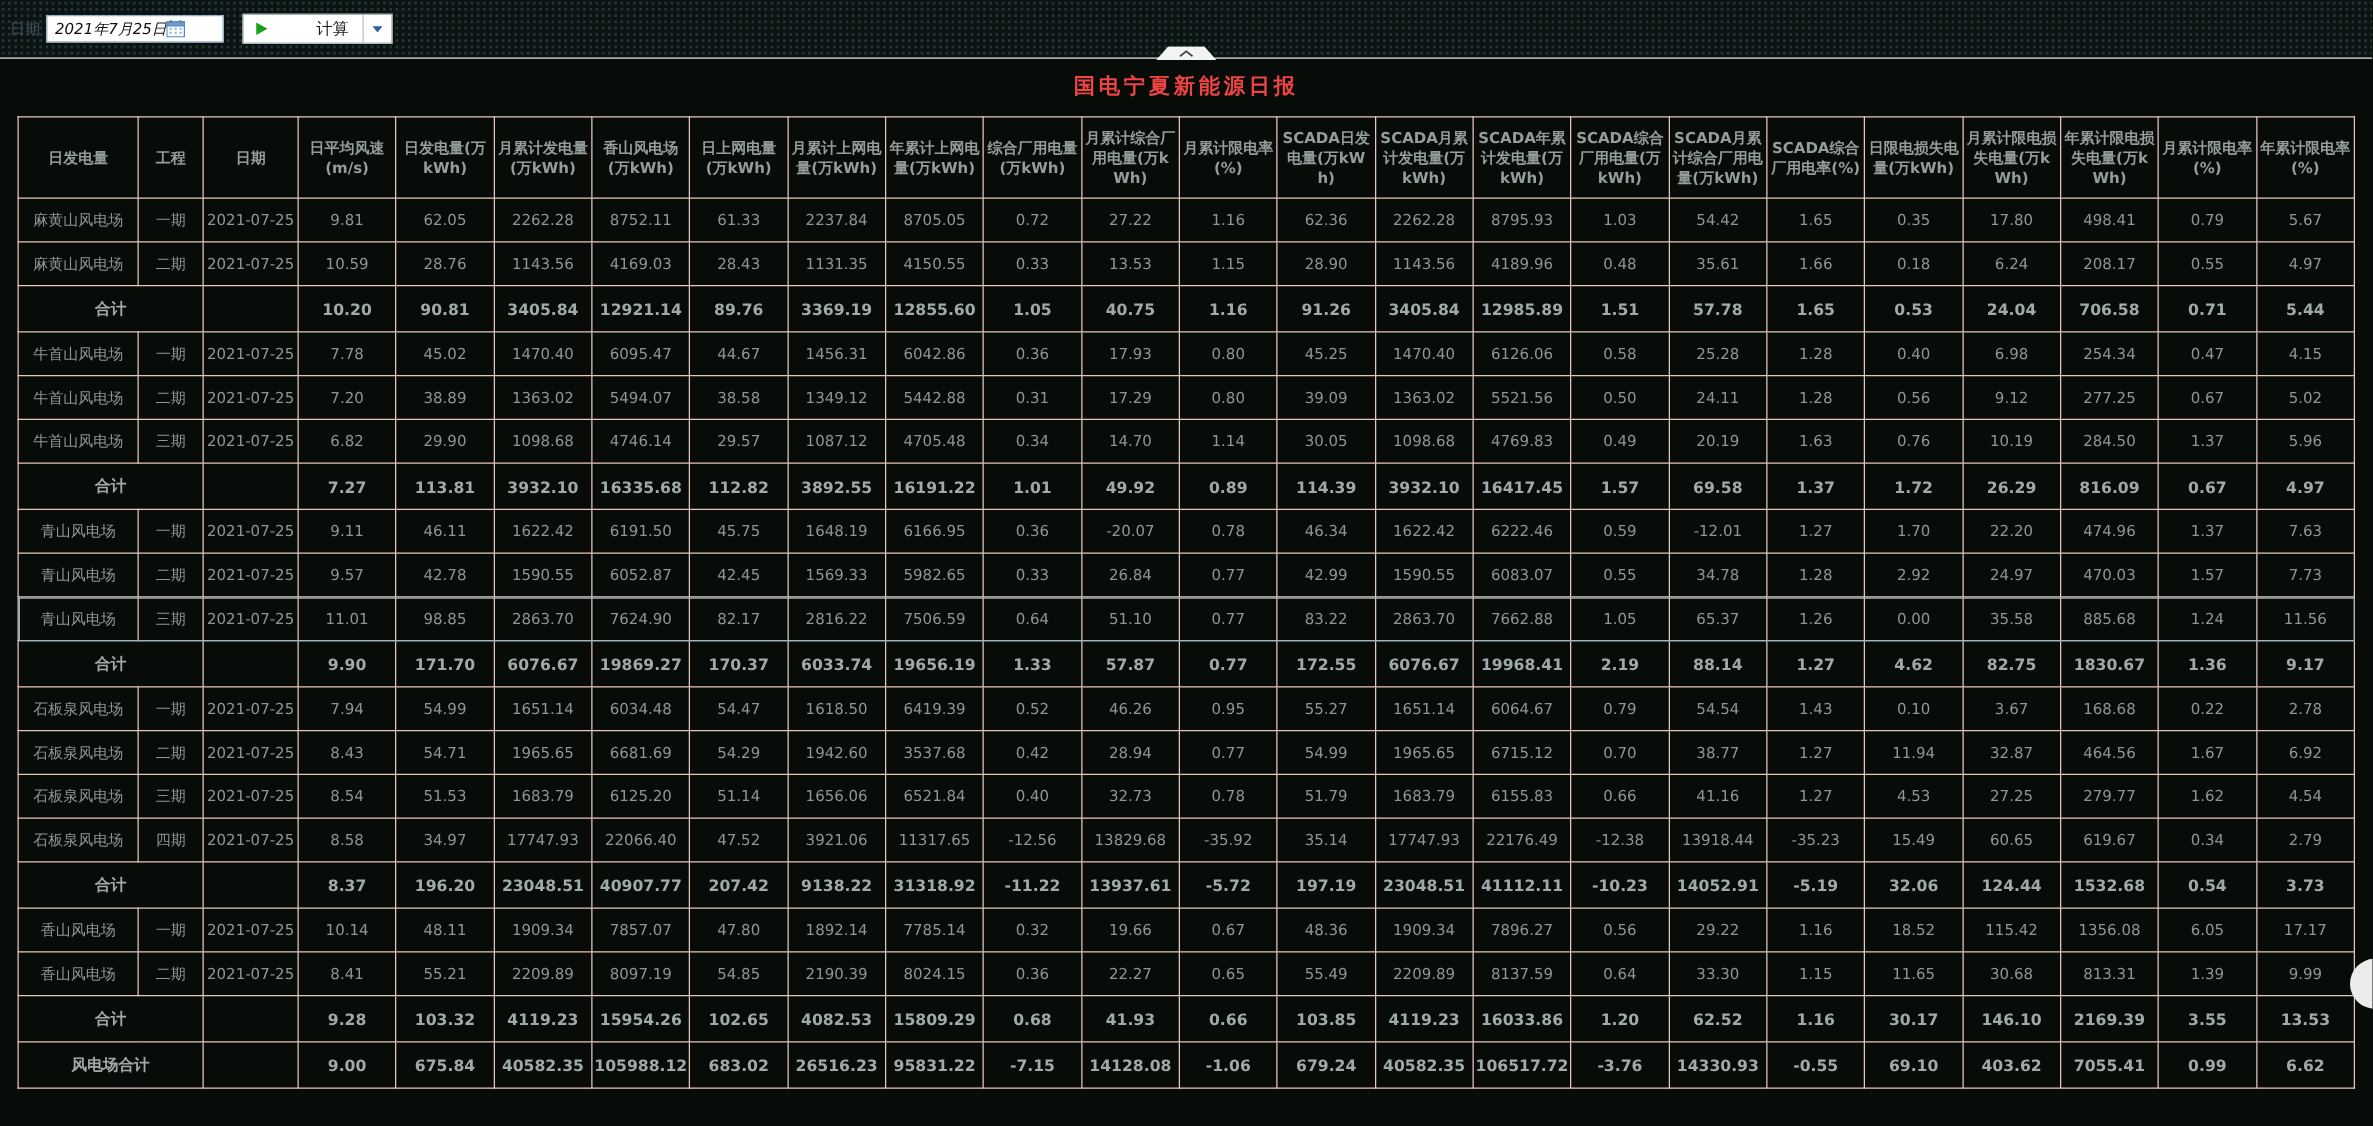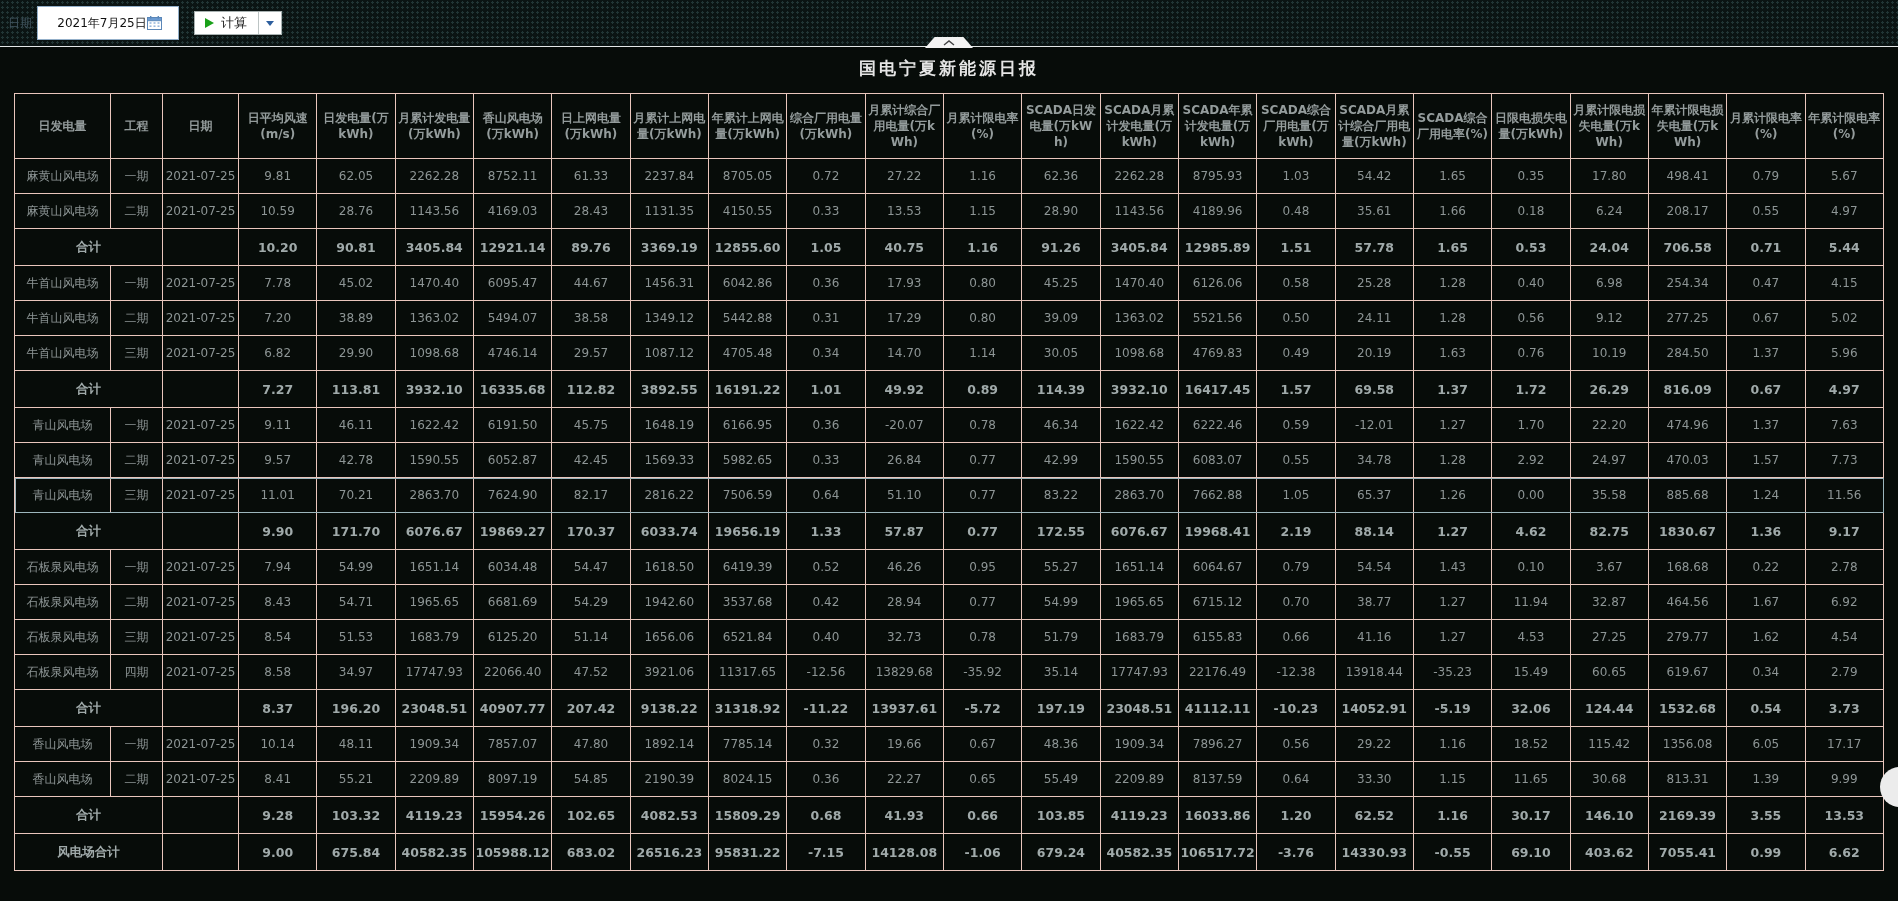--- a/index.html
+++ b/index.html
@@ -17,32 +17,32 @@
     background-color:#0b1413;
     background-image:radial-gradient(circle, rgba(70,110,110,0.38) 1px, transparent 1.3px);
     background-size:5px 5px;
     border-bottom:1px solid #e4e8e8;
     display:flex; align-items:center;
     padding-left:8px;
     position:relative;
   }
   .date-label { color:#41545f; font-size:12px; margin-right:5px; }
   .date-input {
-    display:flex; align-items:center; justify-content:center;
+    display:flex; align-items:center; justify-content:flex-start;
     background:#ffffff; border:1px solid #93afc9;
-    height:34px; width:142px;
+    height:22px; width:142px;font-style:italic;
   }
   .date-text { color:#101010; font-size:12px; padding-left:6px; white-space:nowrap; }
   .cal-icon { display:flex; margin-right:3px; }
   .calc-btn {
     display:flex; align-items:stretch;
     background:#ffffff; border:1px solid #a9b2b2;
     height:24px; margin-left:15px;
   }
-  .calc-main { display:flex; align-items:center; }
+  .calc-main { display:flex; align-items:center;gap:32px; }
   .play-icon {
     width:0; height:0;
     border-left:9px solid #19a019;
     border-top:5.5px solid transparent;
     border-bottom:5.5px solid transparent;
     margin:0 7px 0 10px;
   }
   .calc-label { color:#1d1d1d; font-size:13px; padding-right:11px; }
   .btn-split { width:1px; background:#bcc4c4; }
   .caret-zone { display:flex; align-items:center; padding:0 7px; }
@@ -60,21 +60,21 @@
     background:#f3f3f3;
     clip-path:polygon(0 100%, 20% 0, 80% 0, 100% 100%);
     display:flex; align-items:center; justify-content:center;
     z-index:6; cursor:pointer;
   }
 
   
   .content { padding-top:10px; }
   .title {
     text-align:center;
-    color:#e5e5e5; font-size:17px; font-weight:bold; letter-spacing:3px;
+    color:#ef4444; font-size:17px; font-weight:bold; letter-spacing:3px;
     margin-bottom:13px;
   }
   table {
     width:1870px; margin:0 14px;
     border-collapse:collapse; table-layout:fixed;
   }
   th, td {
     border:1px solid #e9c6bd;
     text-align:center; overflow:hidden;
   }
@@ -431,21 +431,21 @@
           <td>24.97</td>
           <td>470.03</td>
           <td>1.57</td>
           <td>7.73</td>
         </tr>
         <tr class="data selected">
           <td>青山风电场</td>
           <td>三期</td>
           <td>2021-07-25</td>
           <td>11.01</td>
-          <td>70.21</td>
+          <td>98.85</td>
           <td>2863.70</td>
           <td>7624.90</td>
           <td>82.17</td>
           <td>2816.22</td>
           <td>7506.59</td>
           <td>0.64</td>
           <td>51.10</td>
           <td>0.77</td>
           <td>83.22</td>
           <td>2863.70</td>

